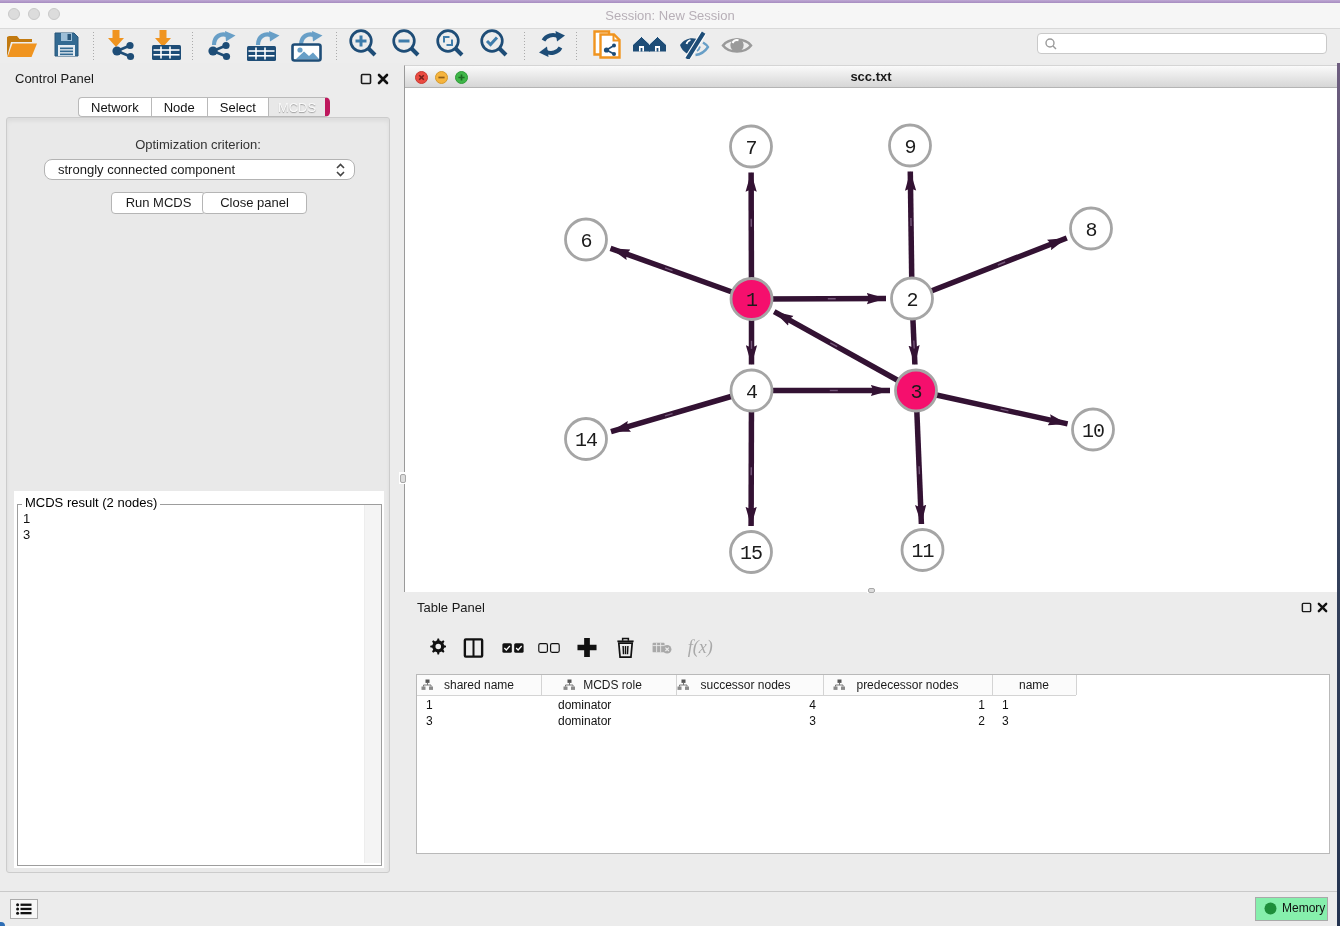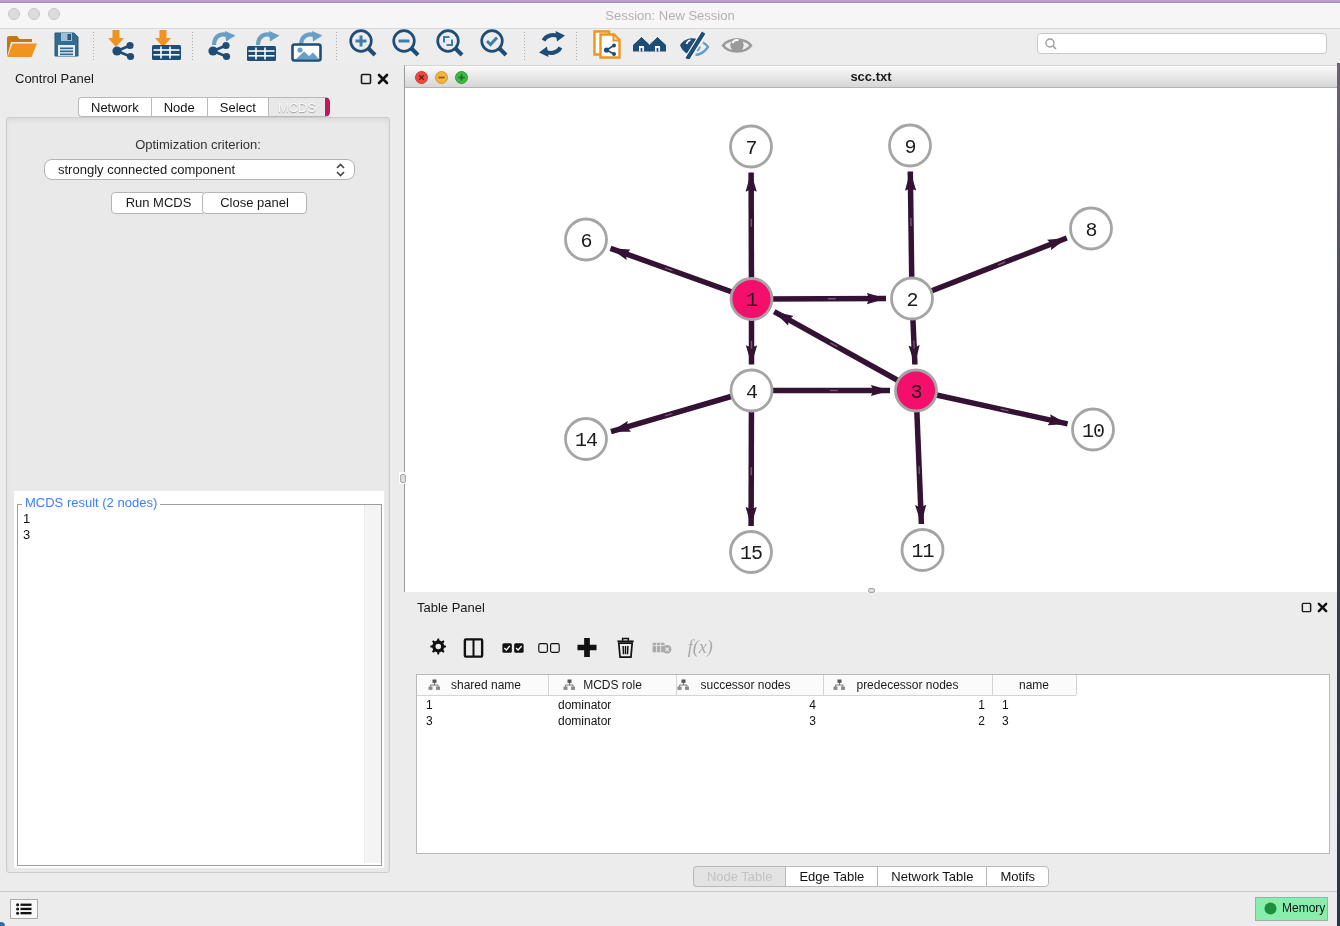--- a/index.html
+++ b/index.html
@@ -21,21 +21,21 @@
 #cptabs{left:78px;top:97px;height:20px;display:flex;font-size:13px;}
 .cptab{border:1px solid #b9b9b9;border-right:none;background:#fff;color:#111;padding:0 12px;line-height:20px;}
 .cptab:first-child{border-radius:4px 0 0 4px;}
 .cptab.sel{background:#e8e8e8;color:#fafafa;border-right:5px solid #be185d;border-radius:0 5px 5px 0;text-shadow:0 1px 1px #9e9e9e;}
 #cpcontent{left:6px;top:117px;width:382px;height:754px;background:#e9e9e9;border:1px solid #cccccc;border-radius:3px;box-shadow:inset 0 3px 4px rgba(0,0,0,0.06);}
 #optlabel{left:0px;top:137px;width:396px;text-align:center;font-size:13px;color:#333;}
 #dropdown{left:44px;top:159px;width:296px;height:19px;background:#fff;border:1px solid #b3b3b3;border-radius:8px;font-size:13px;color:#1a1a1a;line-height:19px;padding-left:13px;}
 .btn{position:absolute;height:20px;background:#fff;border:1px solid #b5b5b5;border-radius:4px;font-size:13px;color:#1a1a1a;text-align:center;line-height:20px;}
 #mcdsbox{left:14px;top:491px;width:370px;height:377px;background:#ffffff;}
 #mcdsborder{left:3px;top:13px;width:363px;height:360px;border:1px solid #9d9d9d;}
-#mcdslabel{left:8px;top:4px;background:#fff;padding:0 3px;font-size:13px;color:#3b82f6;}
+#mcdslabel{left:8px;top:4px;background:#fff;padding:0 3px;font-size:13px;color:#000000;}
 #mcdstext{left:9px;top:20px;font-size:13px;color:#111;line-height:16px;}
 #mcdsscroll{left:350px;top:14px;width:16px;height:358px;background:#f4f4f4;border-left:1px solid #ededed;}
 
 #netwin{left:404px;top:65px;width:934px;height:527px;border:1px solid #9a9a9a;border-top:1px solid #d5d5d5;background:#fff;}
 #nettitle{left:0;top:0;width:932px;height:21px;background:linear-gradient(#fafafa,#d6d6d6);border-bottom:1px solid #b4b4b4;}
 #netname{width:932px;text-align:center;font-size:13px;color:#1a1a1a;line-height:21px;font-weight:bold;}
 .mac{position:absolute;top:5px;width:11px;height:11px;border-radius:50%;}
 
 #tpanel{left:404px;top:592px;width:934px;height:299px;background:#ececec;}
 #tptitle{left:13px;top:8px;font-size:13px;color:#1a1a1a;}
@@ -367,21 +367,21 @@
         </g>
         <circle cx="17.5" cy="8.5" r="5" fill="#a9a9a9"></circle>
         <path d="M15.5 6.5 L19.5 10.5 M19.5 6.5 L15.5 10.5" stroke="#ececec" stroke-width="1.3"></path>
       </svg>
 <svg class="abs" style="left:269px;top:13px" width="36" height="24" viewBox="0 0 40 26">
         <text x="2" y="20" font-family="Liberation Serif,serif" font-style="italic" font-size="20" fill="#a9a9a9">f(x)</text>
       </svg>
 </div>
 <div class="abs" id="ttable">
   <div class="abs" id="thead"></div>
-  <div class="thcell" style="left:7px;width:124px;"><svg class="hic" width="13" height="12" viewBox="0 0 13 12" style="position:absolute;left:4px;top:4px">
+  <div class="thcell" style="left:0;width:124px;"><svg class="hic" width="13" height="12" viewBox="0 0 13 12" style="position:absolute;left:4px;top:4px">
           <rect x="4.5" y="0.5" width="4" height="3.4" fill="#555"></rect>
           <rect x="0.5" y="7.5" width="4" height="3.4" fill="#8a8a8a"></rect>
           <rect x="8" y="7.5" width="4" height="3.4" fill="#8a8a8a"></rect>
           <path d="M6.5 4 L6.5 6 M2.5 7.5 L2.5 6 L10 6 L10 7.5" fill="none" stroke="#777" stroke-width="1"></path>
         </svg>shared name</div>
   <div class="thcell" style="left:132px;width:127px;"><svg class="hic" width="13" height="12" viewBox="0 0 13 12" style="position:absolute;left:14px;top:4px">
           <rect x="4.5" y="0.5" width="4" height="3.4" fill="#555"></rect>
           <rect x="0.5" y="7.5" width="4" height="3.4" fill="#8a8a8a"></rect>
           <rect x="8" y="7.5" width="4" height="3.4" fill="#8a8a8a"></rect>
           <path d="M6.5 4 L6.5 6 M2.5 7.5 L2.5 6 L10 6 L10 7.5" fill="none" stroke="#777" stroke-width="1"></path>
@@ -403,26 +403,20 @@
   <div class="trow" style="left:141px;top:22px;">dominator</div>
   <div class="trow" style="left:251px;top:22px;width:148px;text-align:right;">4</div>
   <div class="trow" style="left:406px;top:22px;width:162px;text-align:right;">1</div>
   <div class="trow" style="left:585px;top:22px;">1</div>
   <div class="trow" style="left:9px;top:38px;">3</div>
   <div class="trow" style="left:141px;top:38px;">dominator</div>
   <div class="trow" style="left:251px;top:38px;width:148px;text-align:right;">3</div>
   <div class="trow" style="left:406px;top:38px;width:162px;text-align:right;">2</div>
   <div class="trow" style="left:585px;top:38px;">3</div>
 </div>
-<div class="abs" id="ttabs">
-  <div class="ttab sel">Node Table</div>
-      <div class="ttab">Edge Table</div>
-      <div class="ttab">Network Table</div>
-      <div class="ttab">Motifs</div>
-</div>
 </div>
 
 <div class="abs" style="left:1337px;top:63px;width:3px;height:863px;background:linear-gradient(#6f5e80,#3a4660 40%,#243350);z-index:50;"></div>
 <div class="abs" style="left:399px;top:472px;width:6px;height:12px;background:#fff;"></div>
 <div class="abs" style="left:400px;top:474px;width:4px;height:7px;background:#dcdcdc;border:1px solid #a8a8a8;border-radius:2px;"></div>
 <div class="abs" style="left:867px;top:587px;width:8px;height:6px;background:#fff;"></div>
 <div class="abs" style="left:868px;top:588px;width:5px;height:3px;background:#dcdcdc;border:1px solid #a8a8a8;border-radius:2px;"></div>
 <div class="abs" id="statusbar">
 <div class="abs" id="listbtn">
       <svg width="16" height="12" viewBox="0 0 16 12" style="margin:3px 5px">

